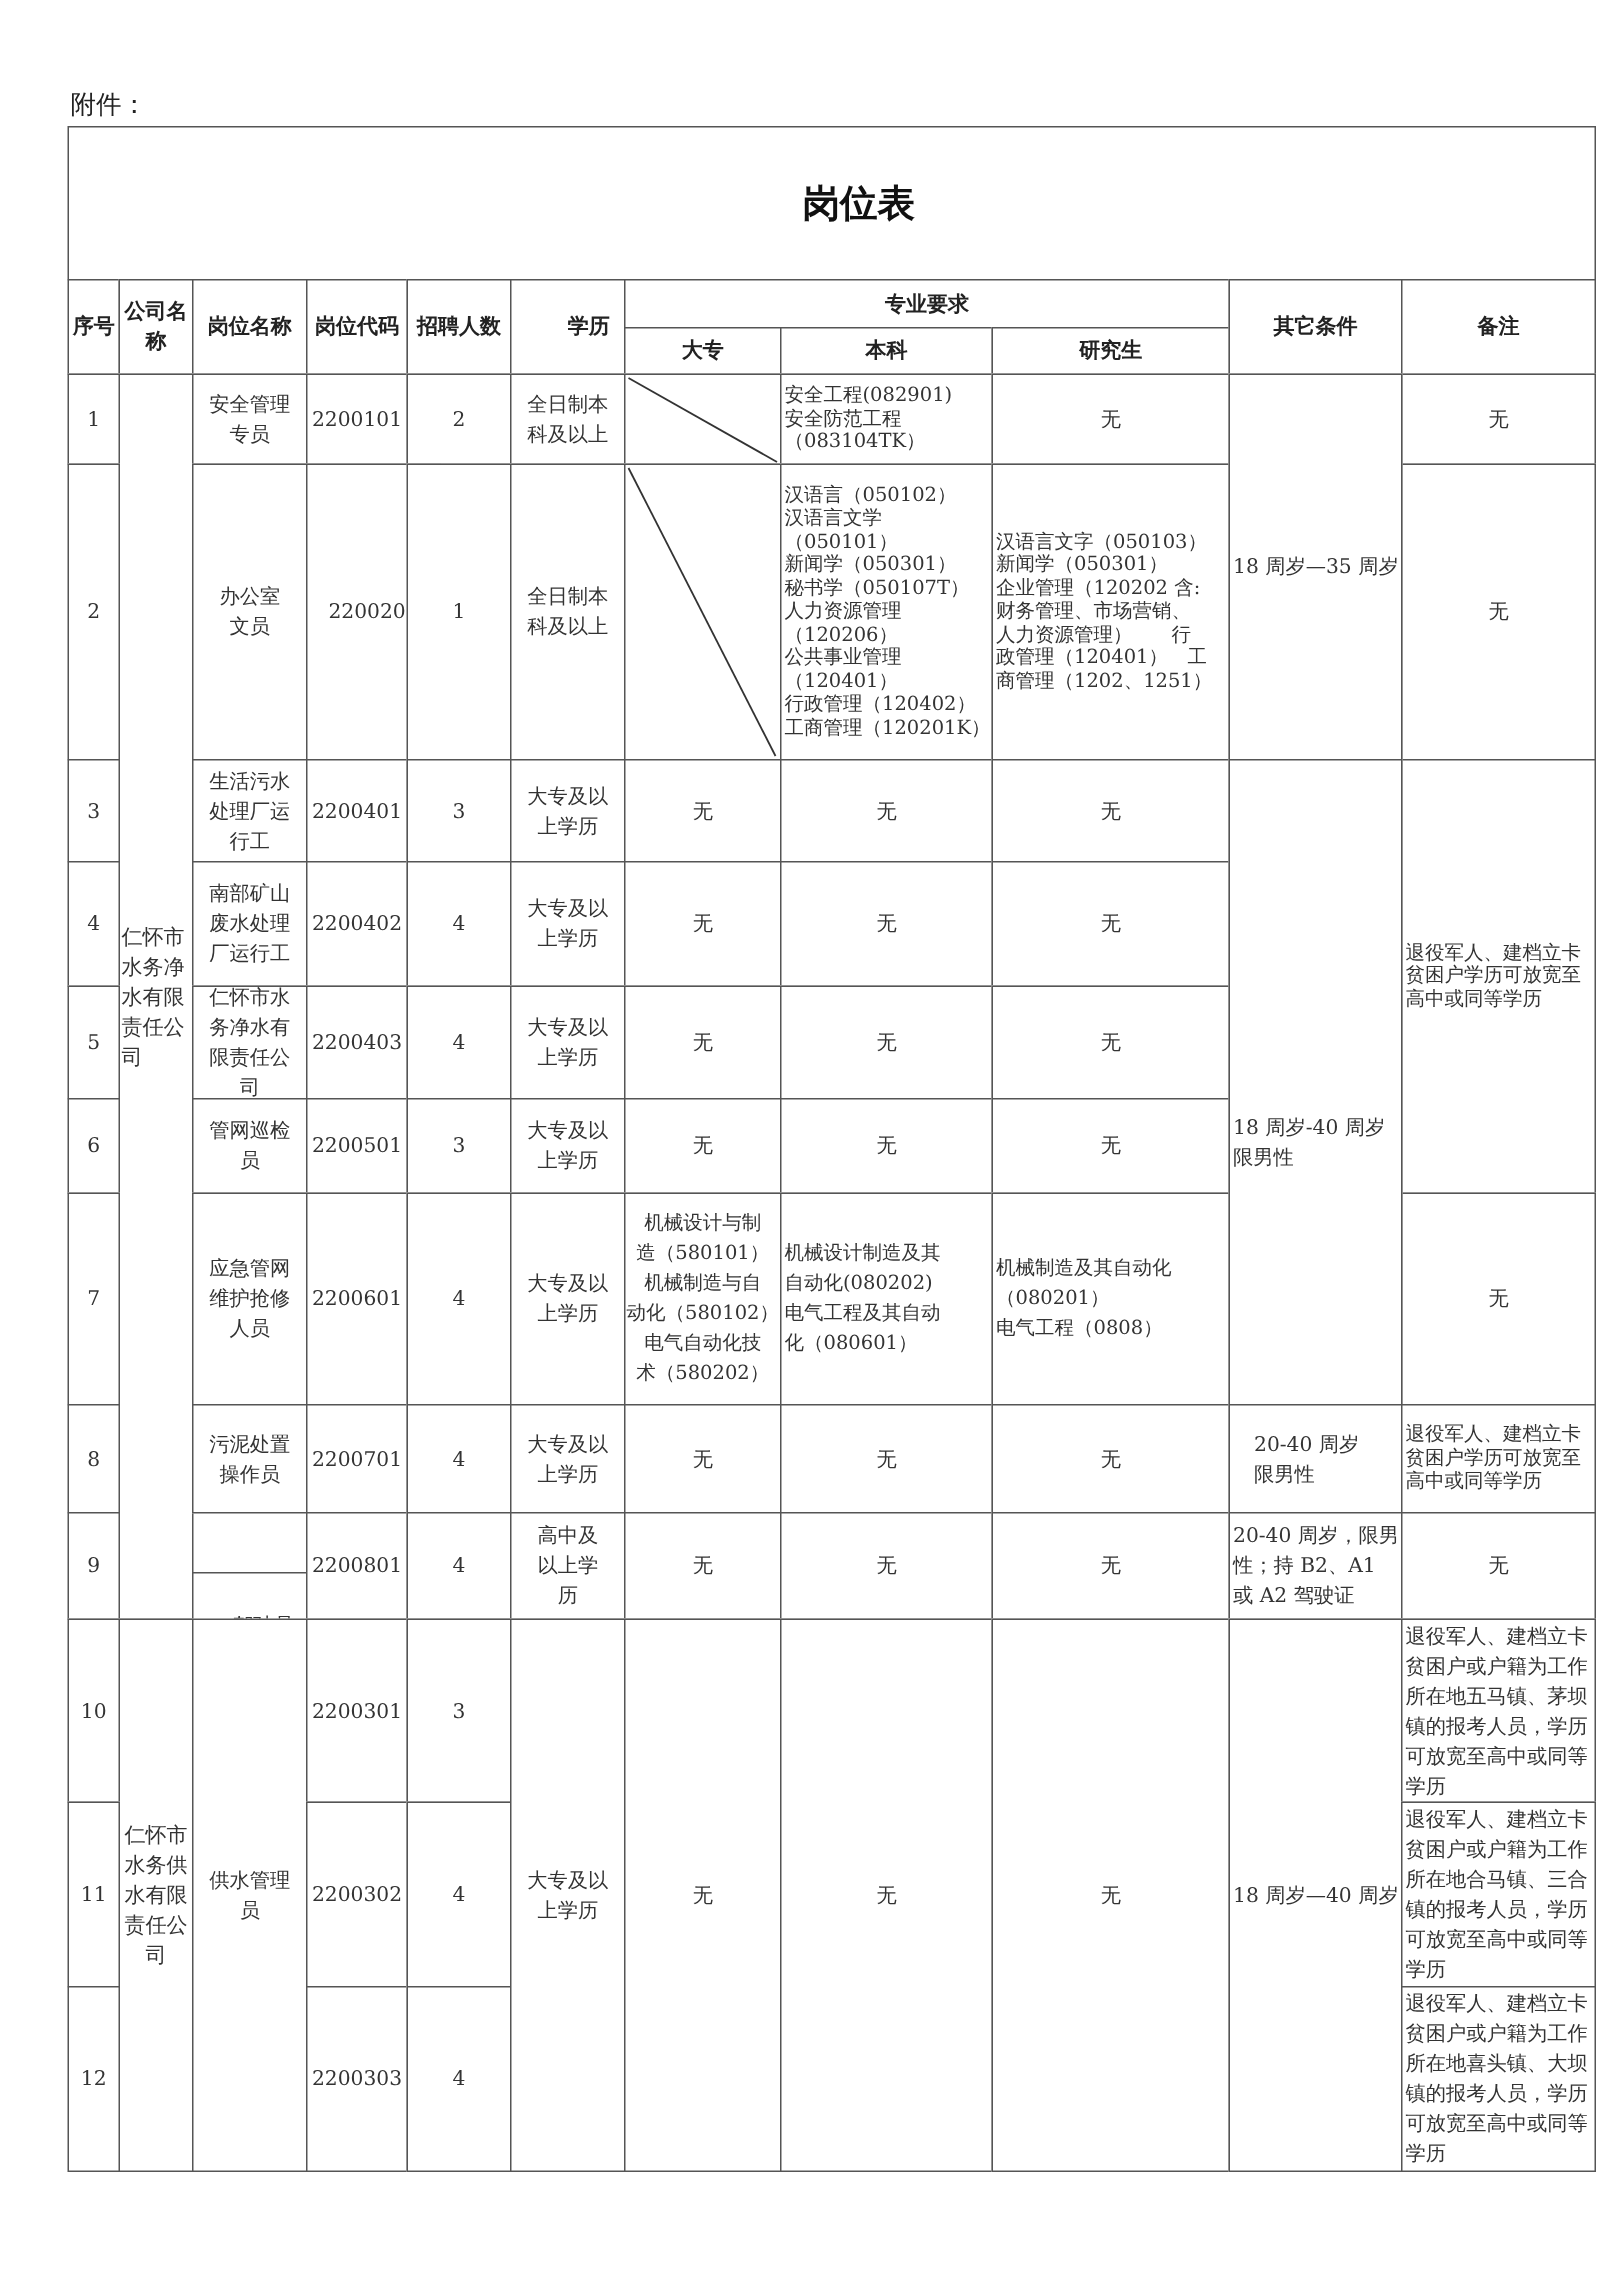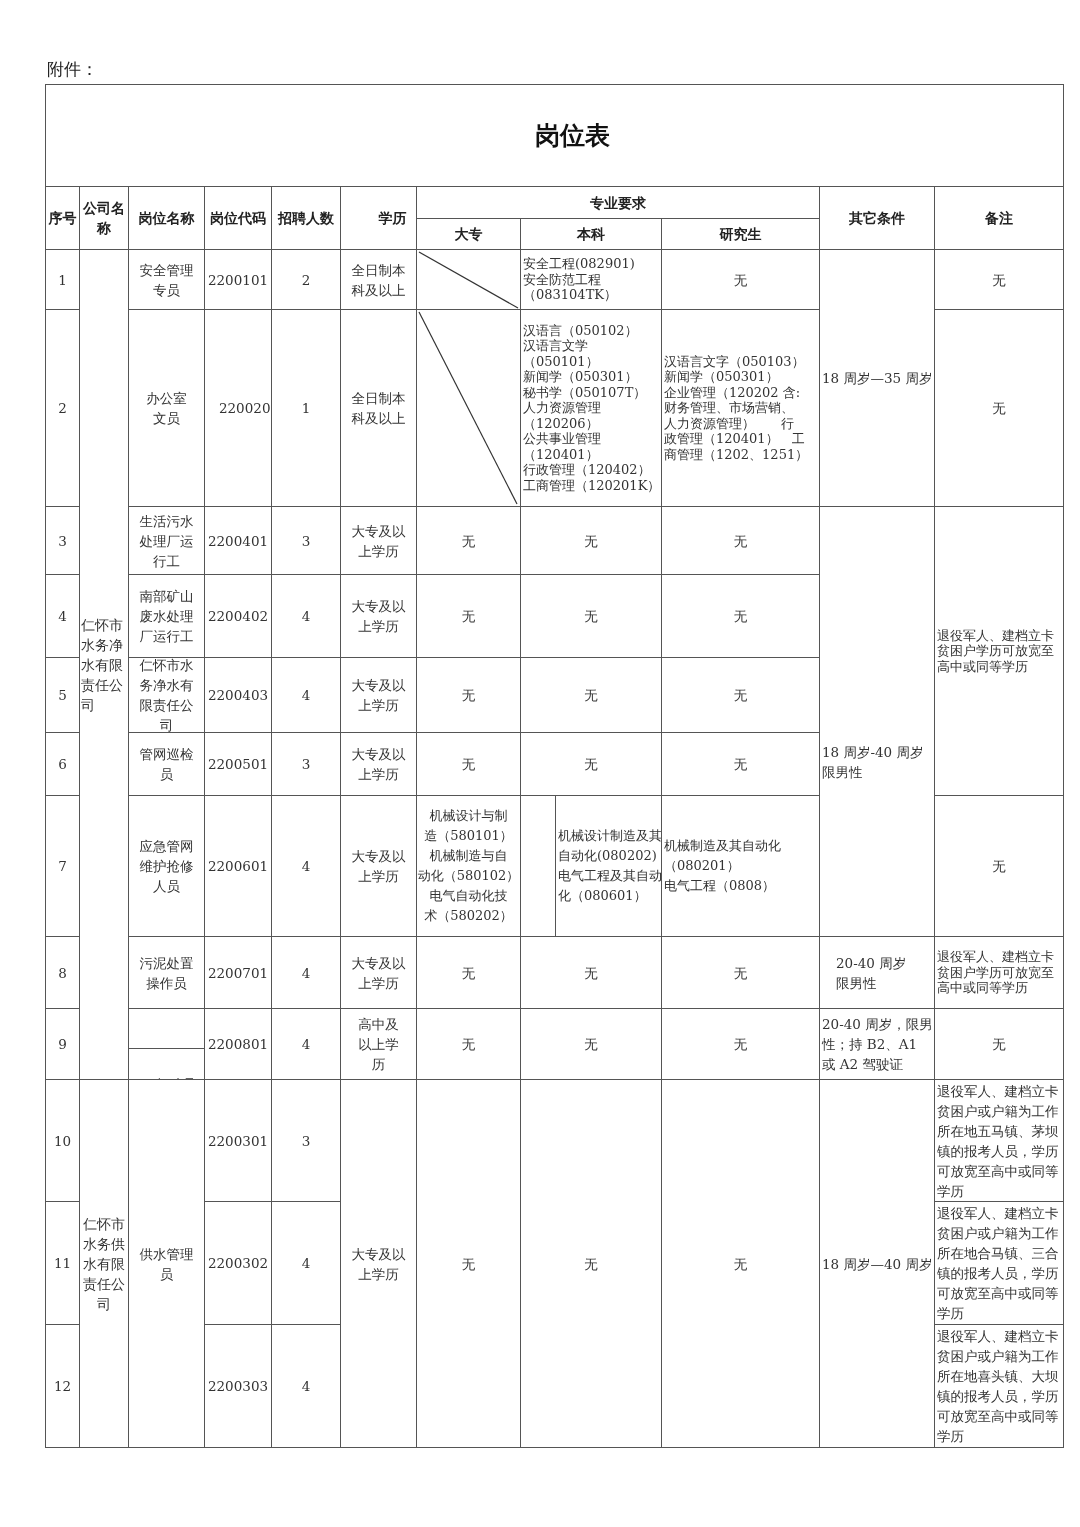--- a/index.html
+++ b/index.html
@@ -277,21 +277,21 @@
       <span>大专及以上学历</span>
     </div>
   <div class="cell small" style="left:416px;top:795px;width:105px;height:142px;line-height:20px;">
       <span class="txt">机械设计与制
 造（580101）
 机械制造与自
 动化（580102）
 电气自动化技
 术（580202）</span>
     </div>
-  <div class="cell left small" style="left:520px;top:795px;width:142px;height:142px;line-height:20px;margin-left:35px;">
+  <div class="cell left small" style="left:520px;top:795px;width:142px;height:142px;line-height:20px;">
       <span class="txt">机械设计制造及其
 自动化(080202)
 电气工程及其自动
 化（080601）</span>
     </div>
   <div class="cell left small" style="left:661px;top:795px;width:159px;height:142px;line-height:20px;">
       <span class="txt">机械制造及其自动化
 （080201）
 电气工程（0808）</span>
     </div>

